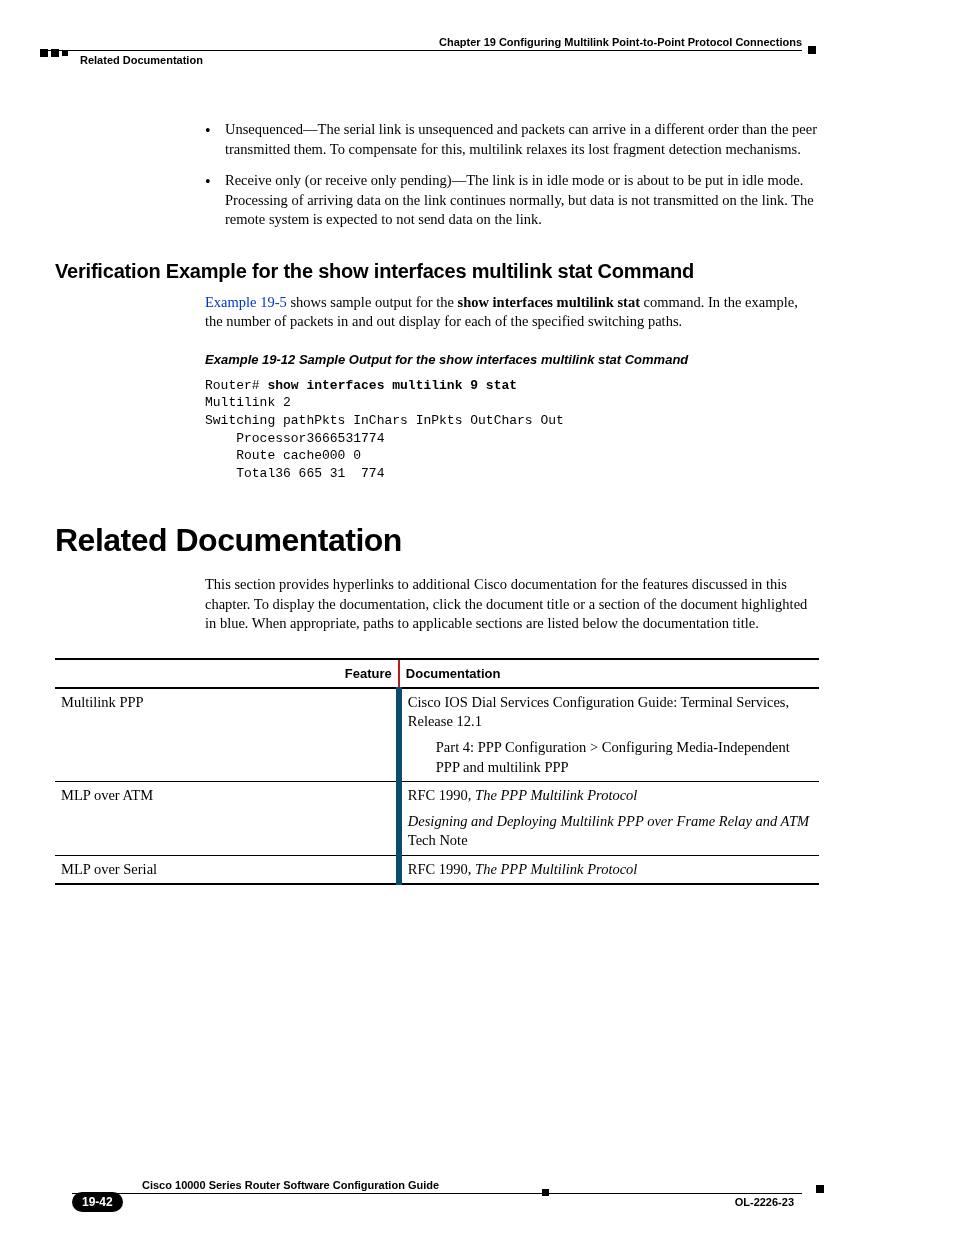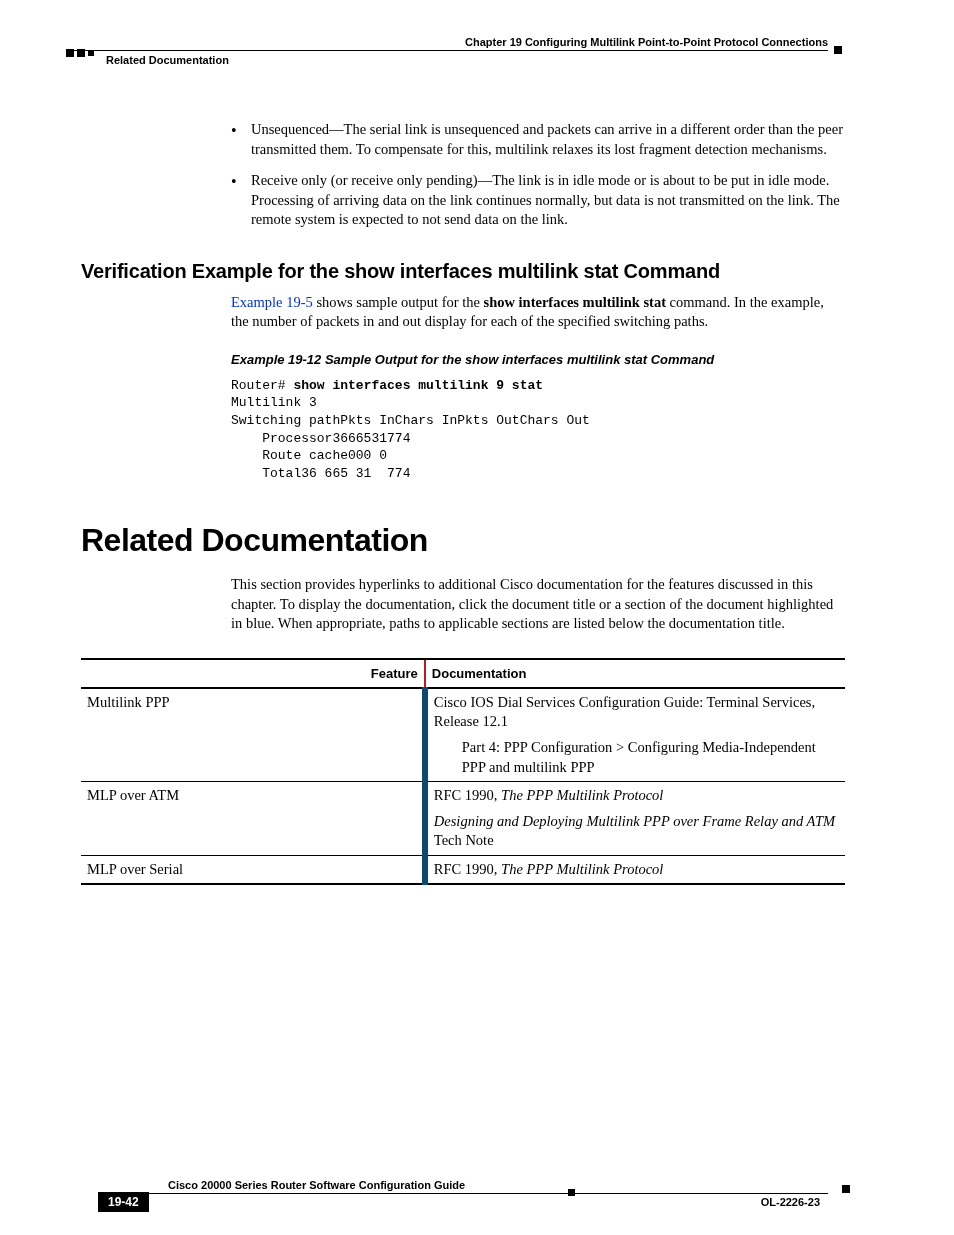--- a/index.html
+++ b/index.html
@@ -13,21 +13,20 @@
     width: 954px;
     height: 1235px;
     position: relative;
     overflow: hidden;
   }
   .page {
     position: relative;
     width: 874px;
     height: 1235px;
     box-sizing: border-box;
-    margin-left: 26px;
   }
 
   
   .hdr {
     position: absolute;
     top: 36px;
     left: 40px;
     right: 72px;
   }
   .hdr-line {
@@ -188,20 +187,21 @@
     display: inline-block;
     background: #000;
     color: #fff;
     font-family: Arial, Helvetica, sans-serif;
     font-weight: bold;
     font-size: 12px;
     padding: 3px 10px;
     position: absolute;
     left: 0;
     top: -1px;
+    border-radius: 10px;
   }
   .ftr-ol {
     font-family: Arial, Helvetica, sans-serif;
     font-weight: bold;
     font-size: 11px;
     position: absolute;
     right: 8px;
     top: 3px;
     padding-left: 24px;
   }
@@ -252,21 +252,21 @@
 
     <div class="body-indent">
       <p>
         <span class="link">Example 19-5</span><span> shows sample output for the </span><b>show interfaces multilink stat</b><span> command. In the example, the number of packets in and out display for each of the specified switching paths.</span>
       </p>
     </div>
 
     <div class="example-title">Example 19-12 Sample Output for the show interfaces multilink stat Command</div>
 
     <pre class="code"><span>Router# </span><span class="bold">show interfaces multilink 9 stat</span>
-<span>Multilink 3</span>
+<span>Multilink 2</span>
 <span>Switching pathPkts InChars InPkts OutChars Out</span>
 <span>    Processor3666531774</span>
 <span>    Route cache000 0</span>
 <span>    Total36 665 31  774</span></pre>
 
     <h1 class="main">Related Documentation</h1>
 
     <div class="body-indent">
       <p>This section provides hyperlinks to additional Cisco documentation for the features discussed in this chapter. To display the documentation, click the document title or a section of the document highlighted in blue. When appropriate, paths to applicable sections are listed below the documentation title.</p>
     </div>
@@ -298,21 +298,21 @@
           <td>
             <span>RFC 1990, </span><span class="italic">The PPP Multilink Protocol</span>
           </td>
         </tr>
       </tbody>
     </table>
 
   </div>
 
   <div class="ftr">
-    <div class="ftr-title">Cisco 20000 Series Router Software Configuration Guide</div>
+    <div class="ftr-title">Cisco 10000 Series Router Software Configuration Guide</div>
     <div class="ftr-line-wrap">
       <div class="ftr-line"></div>
       <div class="ftr-midcap"></div>
       <div class="ftr-page">19-42</div>
       <div class="ftr-ol">OL-2226-23</div>
       <div class="ftr-sq"></div>
     </div>
   </div>
 
 </div>

